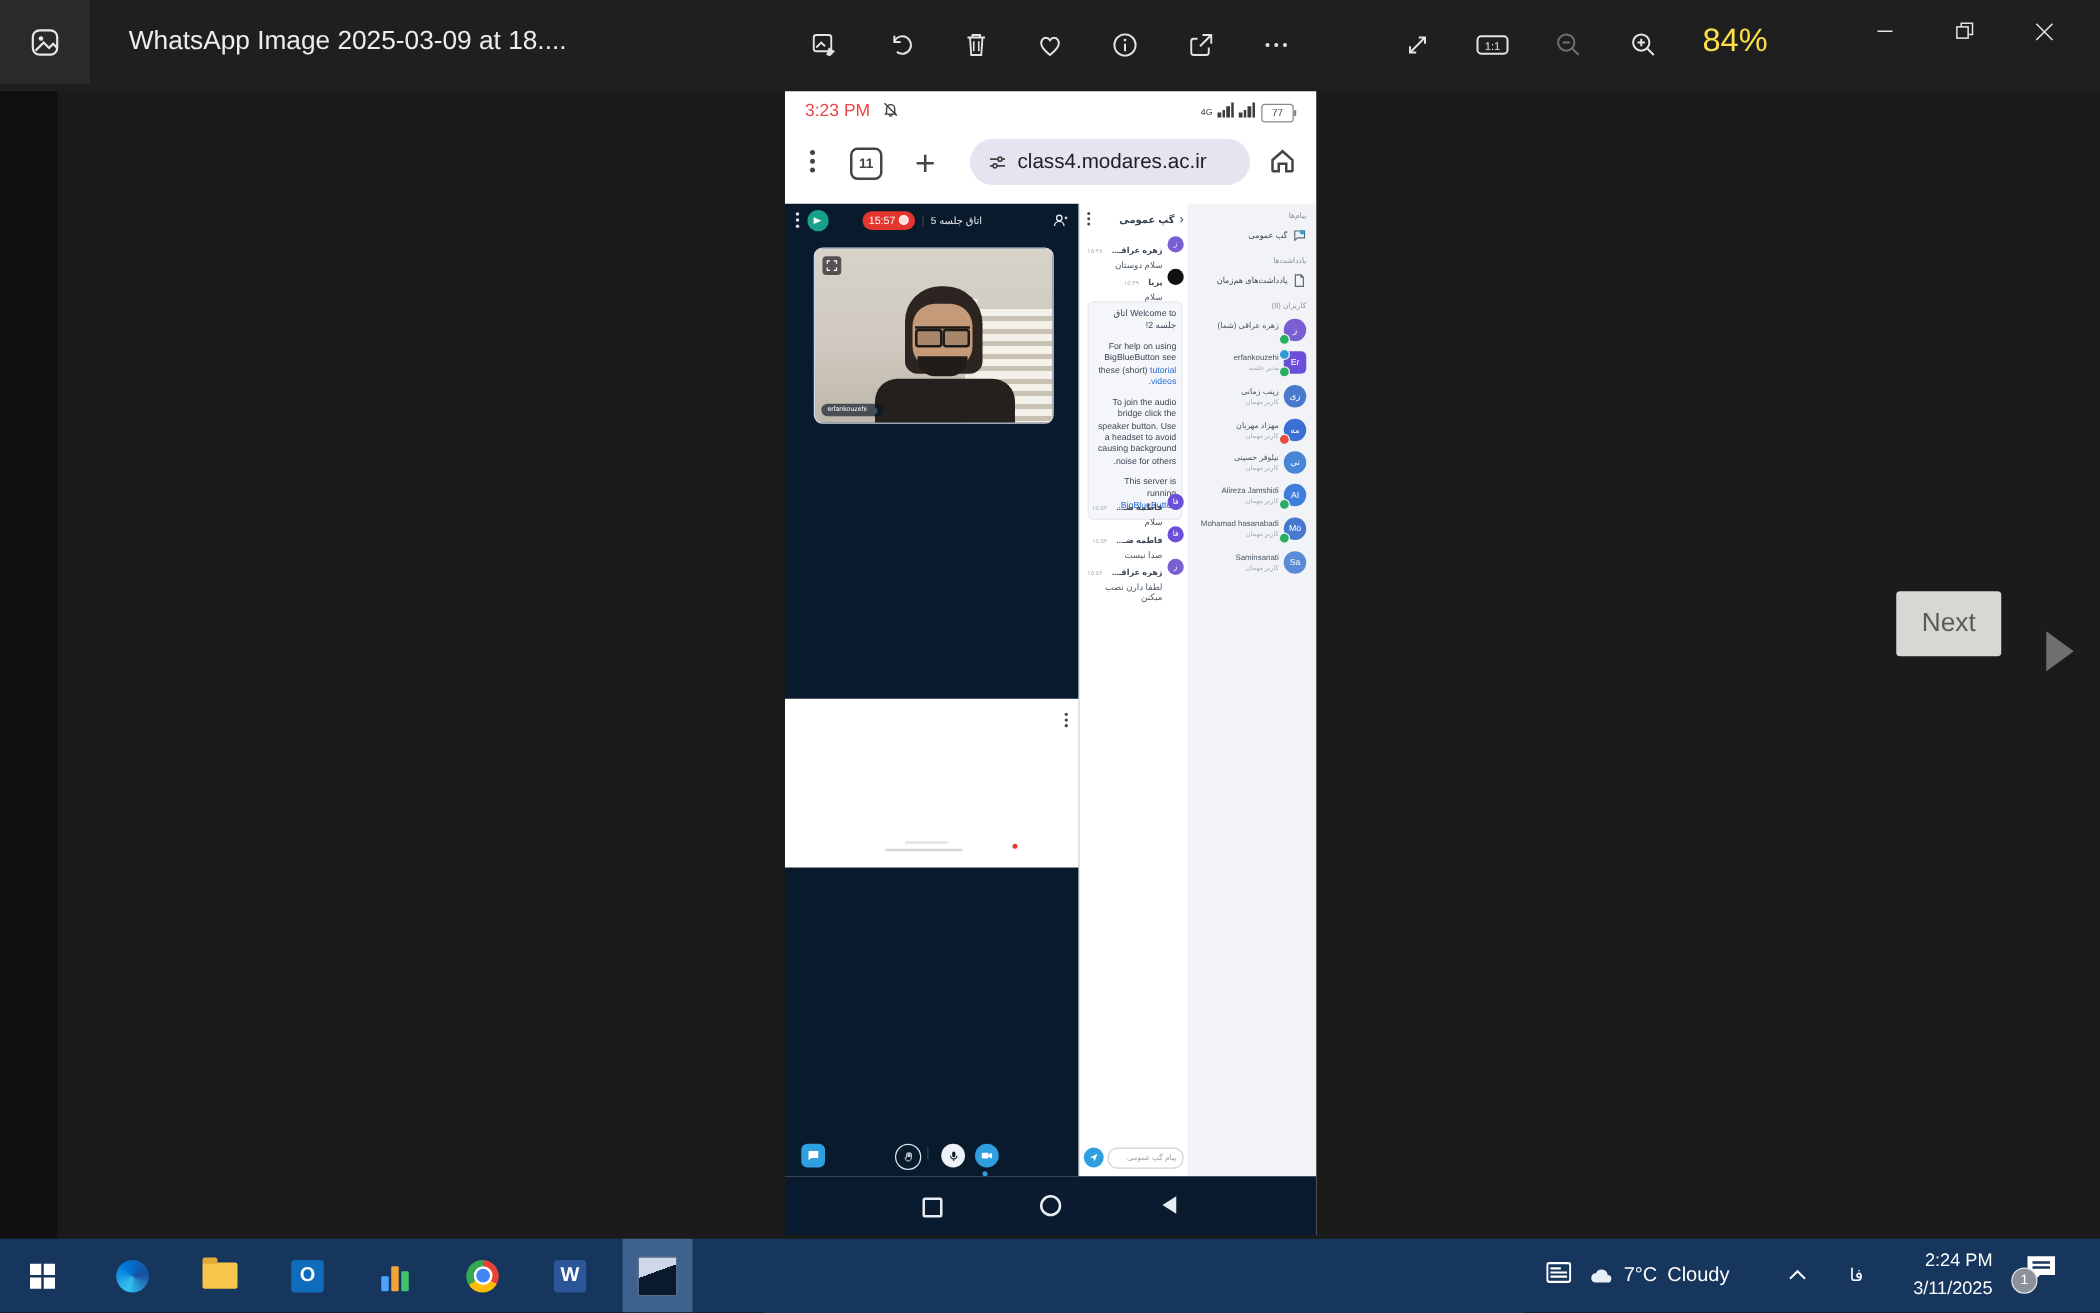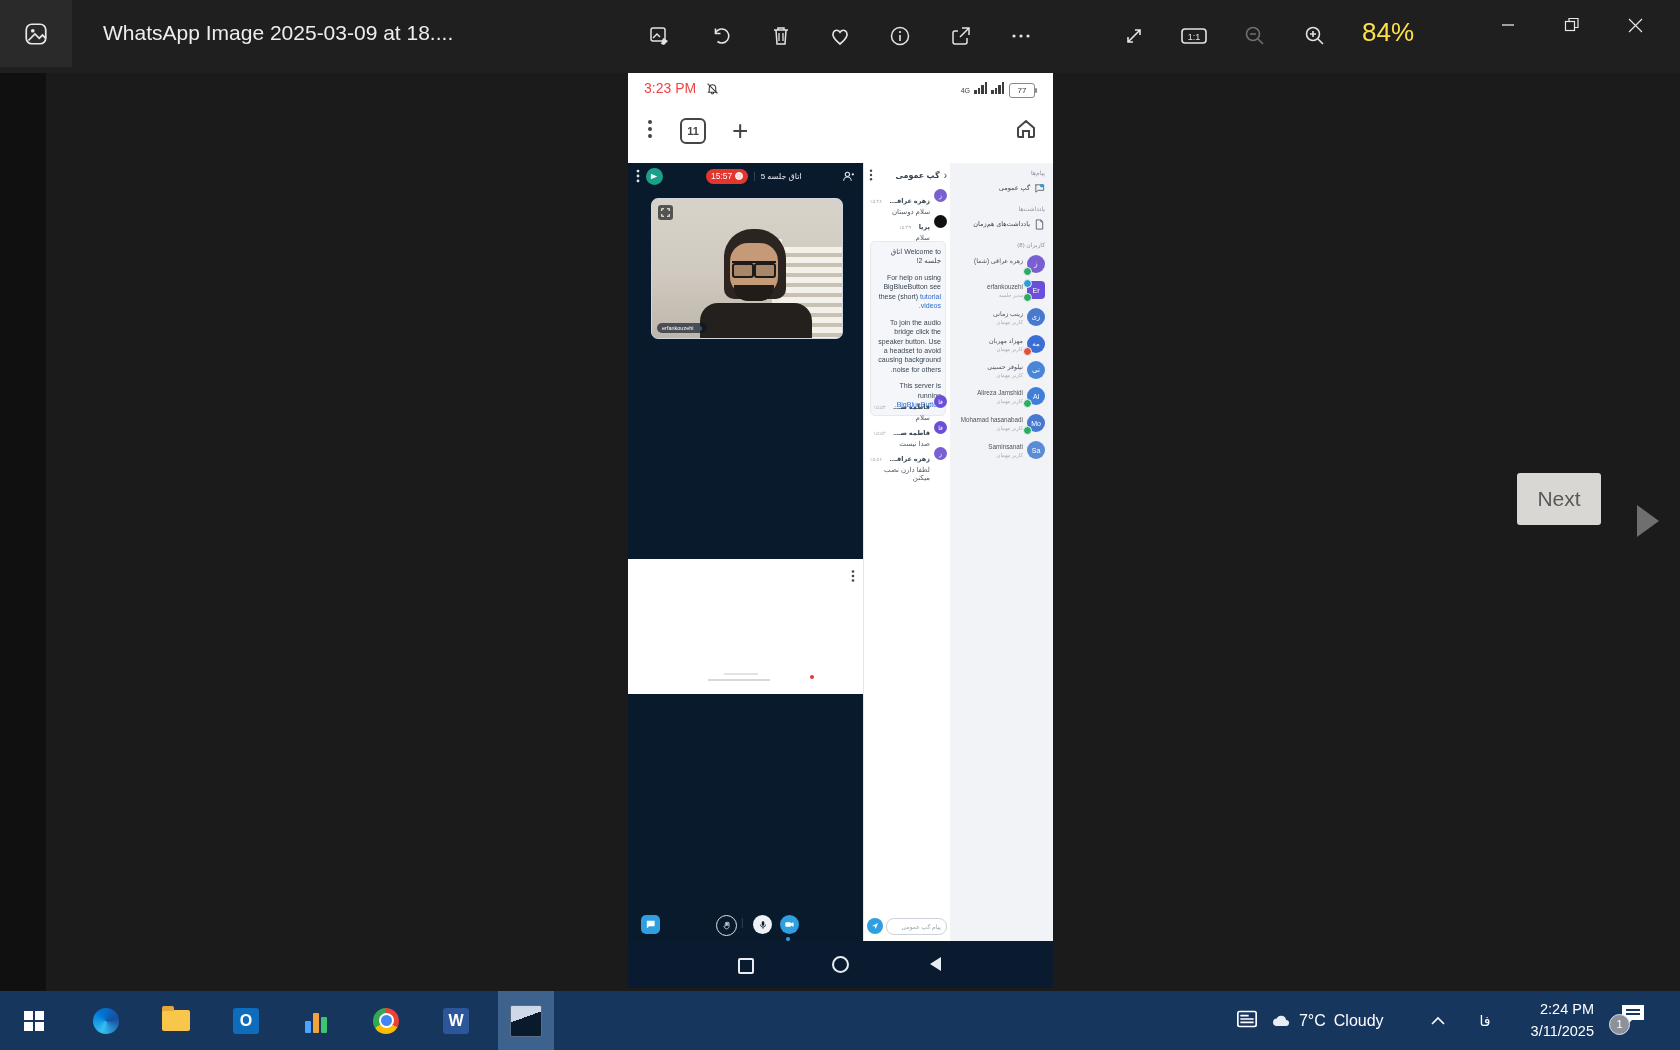--- a/index.html
+++ b/index.html
@@ -273,39 +273,47 @@
     </div>
     <div class="ph p-batt">77</div>
 
     <div class="ph dots3v" style="left:20px;top:47px;">
         <i></i>
         <i></i>
         <i></i>
       </div>
     <div class="ph tabbox">11</div>
     <div class="ph plus">+</div>
+    <div class="ph urlpill">
+      <svg width="16" height="16" viewBox="0 0 24 24" style="margin:0 8px 0 14px;">
+        <path d="M3 8 h10 M17 8 h4 M3 16 h4 M11 16 h10" stroke="#444" stroke-width="2" fill="none"></path>
+        <circle cx="15" cy="8" r="2.4" fill="none" stroke="#444" stroke-width="2"></circle>
+        <circle cx="9" cy="16" r="2.4" fill="none" stroke="#444" stroke-width="2"></circle>
+      </svg>
+      <span class="urltext">class4.modares.ac.ir</span>
+    </div>
     <div class="ph" style="left:386px;top:44px;">
       <svg width="24" height="24" viewBox="0 0 24 24">
         <path d="M4 11 L12 4 l8 7 v8 a1 1 0 0 1 -1 1 h-4 v-6 h-6 v6 H5 a1 1 0 0 1 -1-1 Z" fill="none" stroke="#454545" stroke-width="2"></path>
       </svg>
     </div>
 
     <div class="ph bbb-main">
       <div class="ph bbb-topbar">
         <div class="dots3v" style="margin-left:8px;transform:scale(.7);">
             <i style="background:#dfe5ec"></i>
             <i style="background:#dfe5ec"></i>
             <i style="background:#dfe5ec"></i>
           </div>
         <div style="width:17px;height:17px;border-radius:50%;background:#17a188;margin-left:6px;display:flex;align-items:center;justify-content:center;">
           <svg width="9" height="9" viewBox="0 0 10 10">
               <path d="M1 8 L1 2 L8 5 Z" fill="#fff"></path>
             </svg>
         </div>
-        <div class="rec-pill" style="margin-left:43px;">
+        <div class="rec-pill" style="margin-left:27px;">
           <span>15:57</span>
           <span class="rec-dot"></span>
         </div>
         <span style="color:#3f5368;font-size:9px;margin:0 5px;">|</span>
         <span class="bbb-title">اتاق جلسه 5</span>
         <svg width="13" height="13" viewBox="0 0 24 24" style="margin-left:auto;margin-right:8px;">
           <circle cx="10" cy="8" r="4" fill="none" stroke="#dfe5ec" stroke-width="2"></circle>
           <path d="M3 20 a7 7 0 0 1 14 0 M18 8 h4 M20 6 v4" fill="none" stroke="#dfe5ec" stroke-width="2"></path>
         </svg>
       </div>

